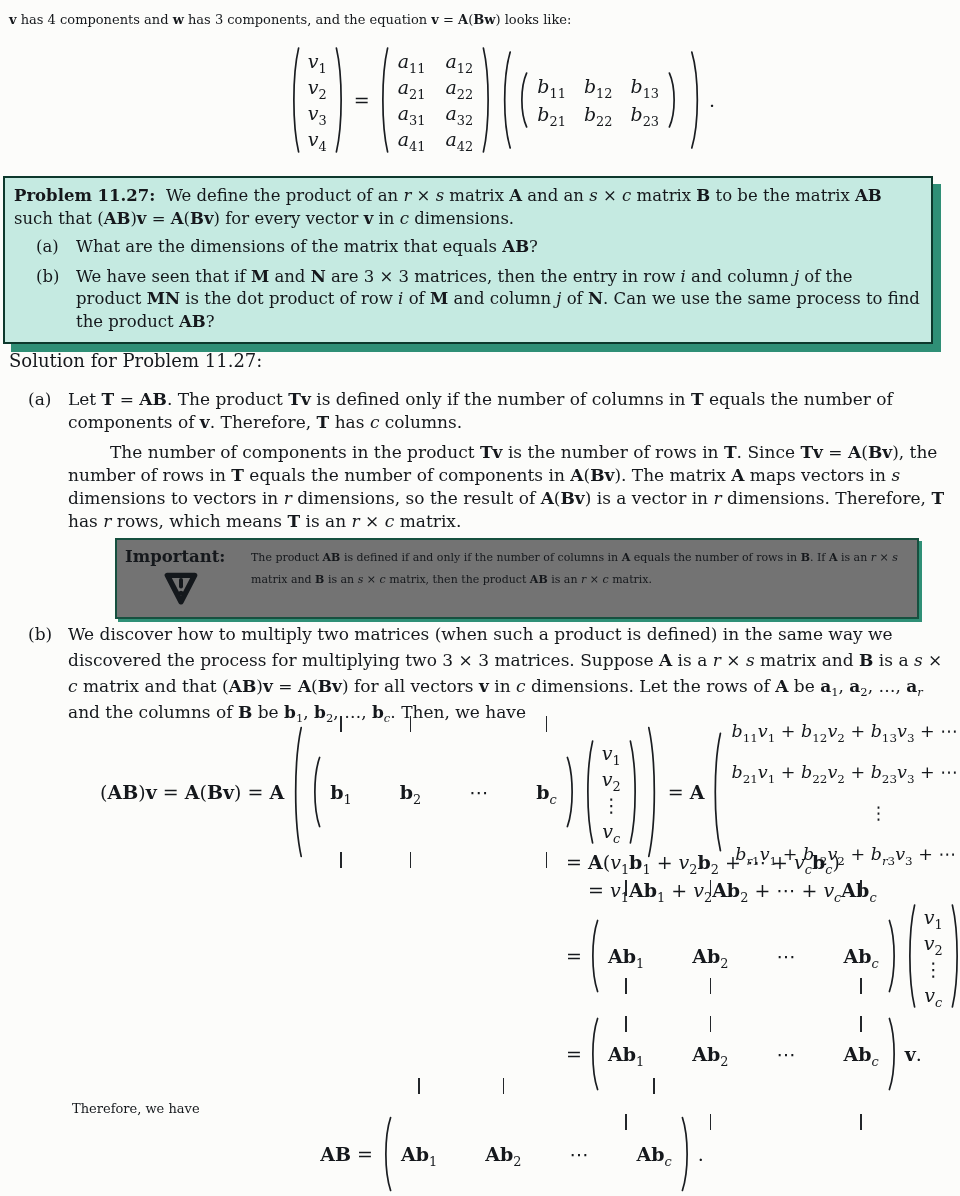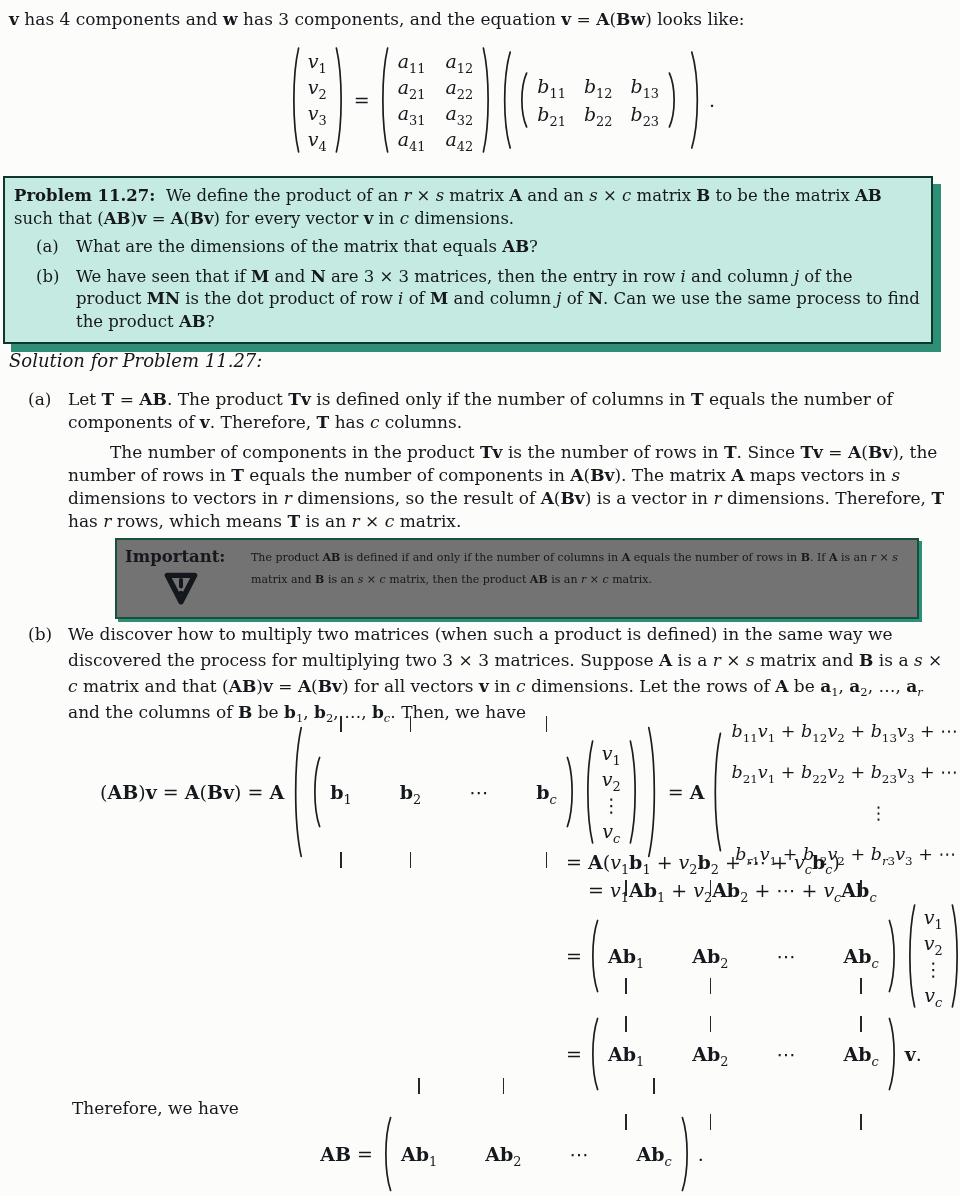--- a/index.html
+++ b/index.html
@@ -3,21 +3,21 @@
 <meta charset="utf-8">
 <style>
   html,body{margin:0;padding:0;background:#d8d8d8;}
   .page{position:relative;width:960px;height:1196px;background:#fcfcfa;overflow:hidden;
         font-family:"DejaVu Serif","Liberation Serif",serif;color:#15181c;}
   .abs{position:absolute;}
   p{margin:0;}
   b{font-weight:bold;}
   i{font-style:italic;}
   sub{font-size:68%;line-height:0;}
-  .txt{font-size:17px;line-height:25px;}
+  .txt{font-size:13px;line-height:25px;}
   .tight{font-size:16.5px;line-height:22.5px;}
   
   .pitem{display:flex;align-items:flex-start;}
   .pitem .lbl{flex:0 0 40px;}
   
   .problem-box{background:#c5eae1;border:2px solid #0d382c;box-shadow:8px 8px 0 #2f8f76;
                padding:7px 11px 9px 9px;}
   .important-box{background:#737373;border:2px solid #16503f;box-shadow:3px 3px 0 #2f8f76;
                  display:flex;align-items:flex-start;padding:7px 10px 8px 8px;}
   .imp-left{flex:0 0 112px;display:flex;flex-direction:column;align-items:center;}
@@ -136,21 +136,21 @@
     <div class="pitem" style="margin-top:6px;padding-left:22px;">
       <span class="lbl">(a)</span>
       <span>What are the dimensions of the matrix that equals <b>AB</b>?</span>
     </div>
     <div class="pitem" style="margin-top:7px;padding-left:22px;">
       <span class="lbl">(b)</span>
       <span>We have seen that if <b>M</b> and <b>N</b> are 3 × 3 matrices, then the entry in row <i>i</i> and column <i>j</i> of the product <b>MN</b> is the dot product of row <i>i</i> of <b>M</b> and column <i>j</i> of <b>N</b>. Can we use the same process to find the product <b>AB</b>?</span>
     </div>
   </div>
 
-  <p class="abs" style="top:350px;left:9px;font-style:italic;font-size:18px;">Solution for Problem 11.27:</p>
+  <p class="abs" style="top:350px;left:9px;font-size:18px;">Solution for Problem 11.27:</p>
 
   <div class="abs pitem" style="top:388px;left:28px;width:924px;font-size:17px;line-height:23px;">
     <span class="lbl">(a)</span>
     <div style="flex:1;">
       <p>Let <b>T</b> = <b>AB</b>. The product <b>Tv</b> is defined only if the number of columns in <b>T</b> equals the number of components of <b>v</b>. Therefore, <b>T</b> has <i>c</i> columns.</p>
       <p style="margin-top:7px;text-indent:42px;">The number of components in the product <b>Tv</b> is the number of rows in <b>T</b>. Since <b>Tv</b> = <b>A</b>(<b>Bv</b>), the number of rows in <b>T</b> equals the number of components in <b>A</b>(<b>Bv</b>). The matrix <b>A</b> maps vectors in <i>s</i> dimensions to vectors in <i>r</i> dimensions, so the result of <b>A</b>(<b>Bv</b>) is a vector in <i>r</i> dimensions. Therefore, <b>T</b> has <i>r</i> rows, which means <b>T</b> is an <i>r</i> × <i>c</i> matrix.</p>
     </div>
   </div>
 
   <div class="abs important-box" style="top:538px;left:115px;width:782px;">

